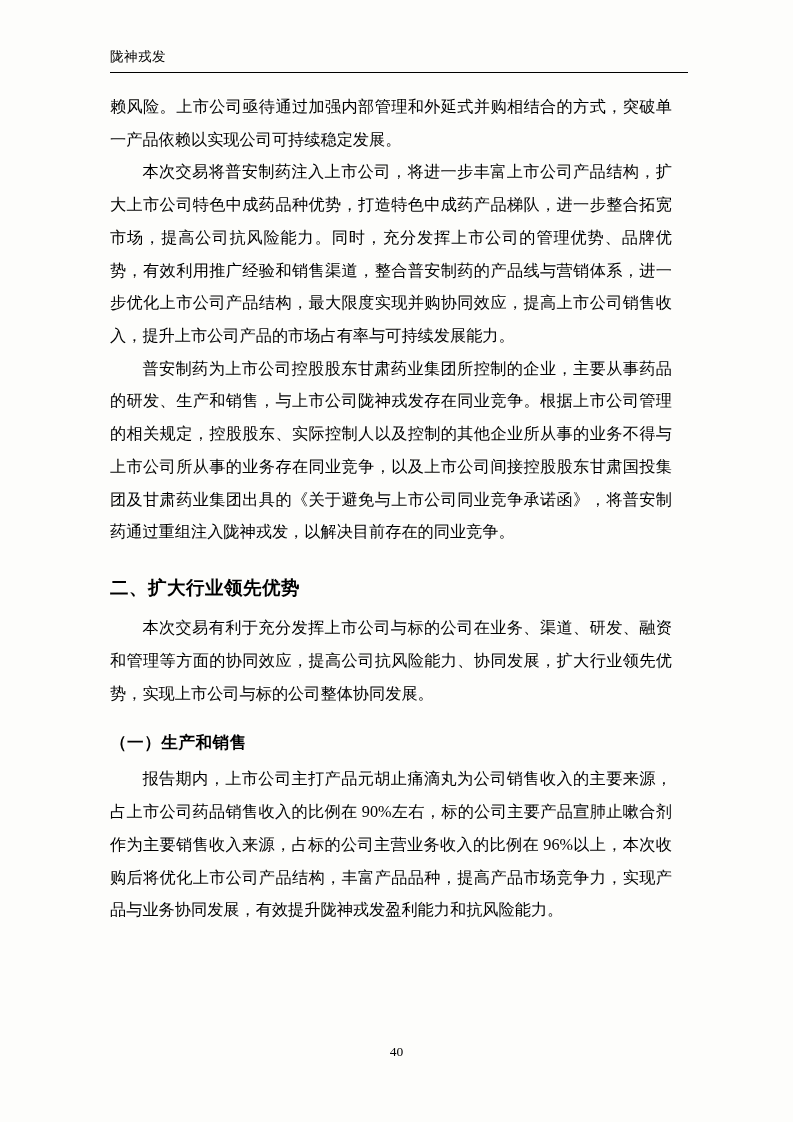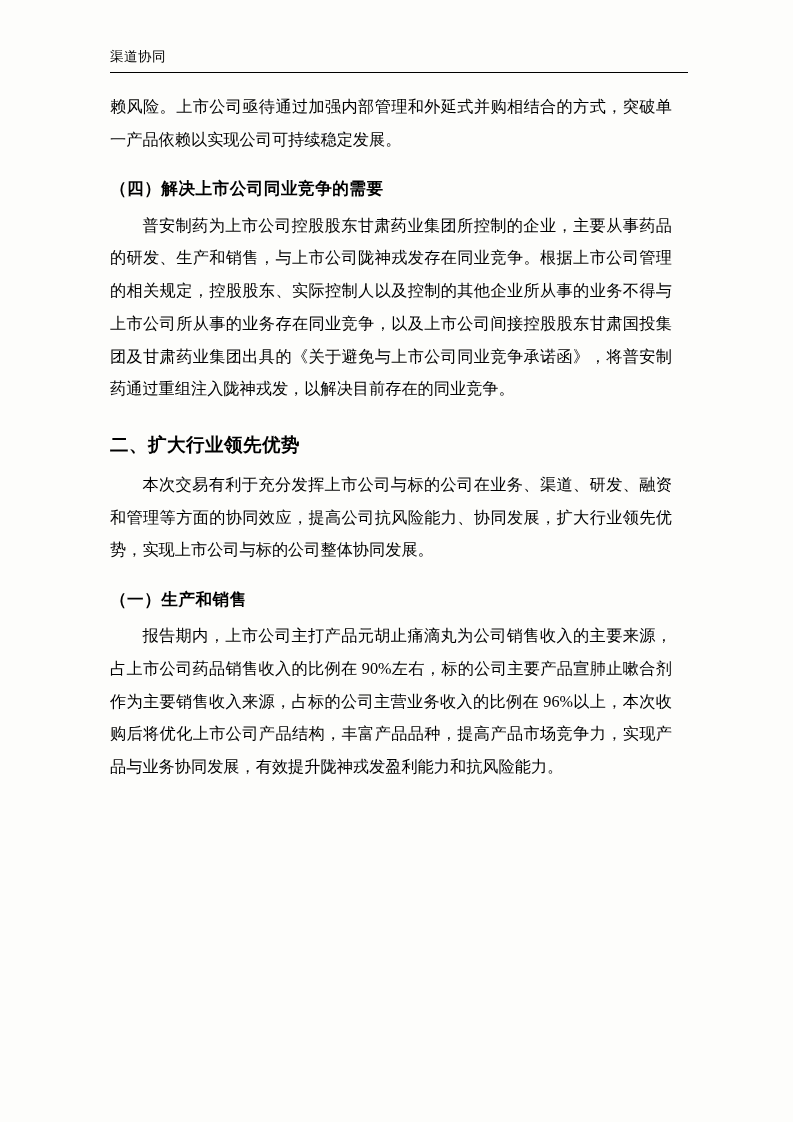--- a/index.html
+++ b/index.html
@@ -79,37 +79,40 @@
     font-family: "Liberation Serif", "DejaVu Serif", serif;
   }
 </style>
 </head>
 <body>
 
 <div class="page">
   <div class="page-inner">
 
     <div class="header">
-      <div class="header-left">渠道协同</div>
+      <div class="header-left">陇神戎发</div>
     </div>
 
     <div class="body-area">
 
       <p class="para noindent">赖风险。上市公司亟待通过加强内部管理和外延式并购相结合的方式，突破单一产品依赖以实现公司可持续稳定发展。</p>
 
+      <p class="para">本次交易将普安制药注入上市公司，将进一步丰富上市公司产品结构，扩大上市公司特色中成药品种优势，打造特色中成药产品梯队，进一步整合拓宽市场，提高公司抗风险能力。同时，充分发挥上市公司的管理优势、品牌优势，有效利用推广经验和销售渠道，整合普安制药的产品线与营销体系，进一步优化上市公司产品结构，最大限度实现并购协同效应，提高上市公司销售收入，提升上市公司产品的市场占有率与可持续发展能力。</p>
 
-      <h3 class="sub-head">（四）解决上市公司同业竞争的需要</h3>
 
       <p class="para">普安制药为上市公司控股股东甘肃药业集团所控制的企业，主要从事药品的研发、生产和销售，与上市公司陇神戎发存在同业竞争。根据上市公司管理的相关规定，控股股东、实际控制人以及控制的其他企业所从事的业务不得与上市公司所从事的业务存在同业竞争，以及上市公司间接控股股东甘肃国投集团及甘肃药业集团出具的《关于避免与上市公司同业竞争承诺函》，将普安制药通过重组注入陇神戎发，以解决目前存在的同业竞争。</p>
 
       <h2 class="main-head">二、扩大行业领先优势</h2>
 
       <p class="para">本次交易有利于充分发挥上市公司与标的公司在业务、渠道、研发、融资和管理等方面的协同效应，提高公司抗风险能力、协同发展，扩大行业领先优势，实现上市公司与标的公司整体协同发展。</p>
 
       <h3 class="sub-head">（一）生产和销售</h3>
 
       <p class="para">报告期内，上市公司主打产品元胡止痛滴丸为公司销售收入的主要来源，占上市公司药品销售收入的比例在 90%左右，标的公司主要产品宣肺止嗽合剂作为主要销售收入来源，占标的公司主营业务收入的比例在 96%以上，本次收购后将优化上市公司产品结构，丰富产品品种，提高产品市场竞争力，实现产品与业务协同发展，有效提升陇神戎发盈利能力和抗风险能力。</p>
 
 
     </div>
   </div>
 
+  <div class="footer">
+    <span>40</span>
+  </div>
 </div>
 
 </body></html>

